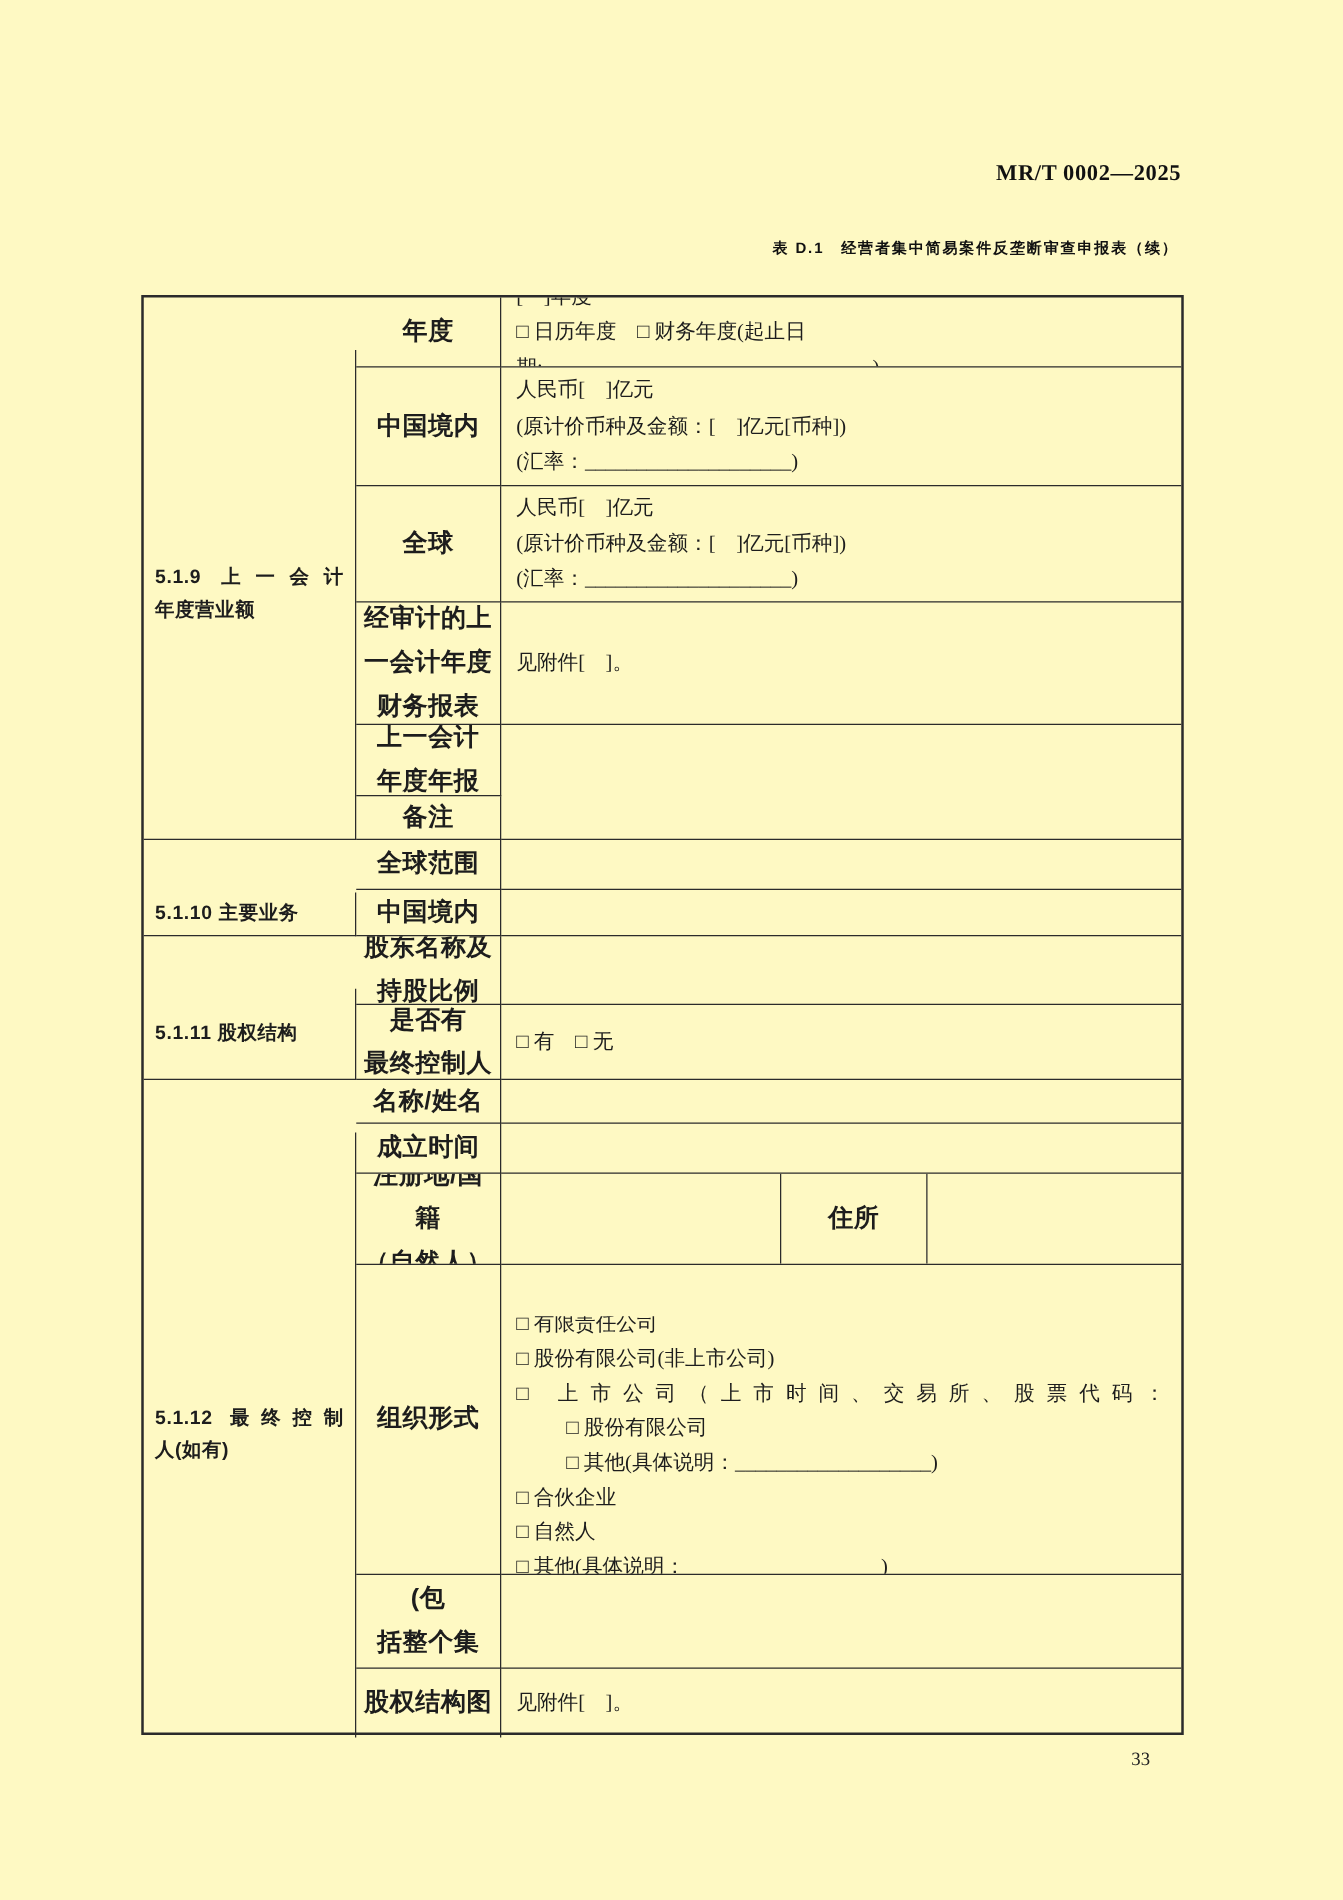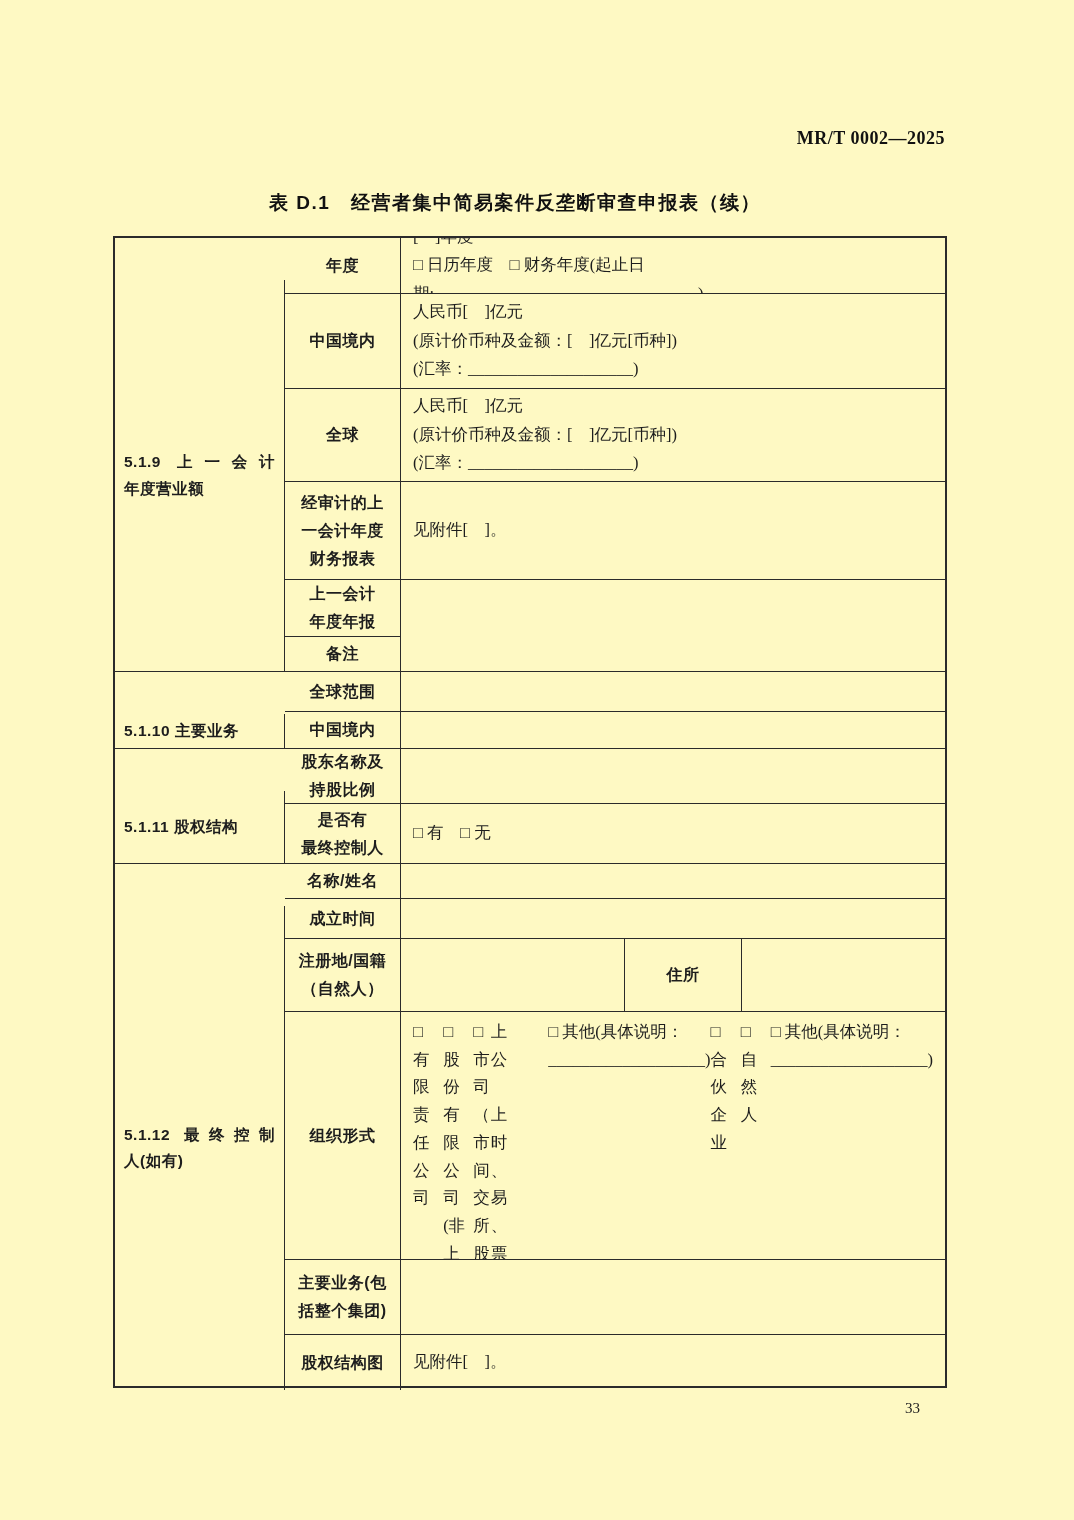--- a/index.html
+++ b/index.html
@@ -15,25 +15,25 @@
     position:absolute;
     top:128px;right:129px;
     font-family:"Liberation Serif", serif;
     font-weight:bold;
     font-size:18px;
     letter-spacing:0.5px;
     color:#111;
   }
   .table-title{
     position:absolute;
-    top:190px;left:98px;width:834px;
-    text-align:center;
+    top:190px;left:109px;width:834px;
+    text-align:right;
     font-family:"Liberation Sans", sans-serif;
     font-weight:bold;
-    font-size:19px;
+    font-size:12px;
     letter-spacing:1.5px;
     color:#111;
   }
   .form-table{
     position:absolute;
     left:113px;top:236px;
     width:834px;height:1152px;
     box-sizing:border-box;
     border:2px solid #2b2b2b;
     display:grid;
@@ -54,45 +54,45 @@
     font-family:"Liberation Sans", sans-serif;
     font-weight:bold;font-size:15.5px;line-height:1.7;
     letter-spacing:0.5px;
     margin-top:42px;
   }
   .jl{text-align:justify;text-align-last:justify;width:100%;}
   .lbl{
     display:flex;align-items:center;justify-content:center;
     text-align:center;
     font-family:"Liberation Sans", sans-serif;
-    font-weight:bold;font-size:16px;line-height:1.75;
+    font-weight:bold;font-size:20px;line-height:1.75;
     letter-spacing:0.5px;
     white-space:pre-line;
     padding:2px 4px;
   }
   .cnt{
     display:flex;align-items:center;
     padding:4px 12px;
     font-family:"Liberation Serif", serif;
     font-size:16.5px;line-height:1.72;
     white-space:pre-line;
   }
   .cnt-inner{width:100%;}
   .split{
     display:grid;
     grid-template-columns:224px 117px 1fr;
     padding:0;
   }
   .split > div{box-sizing:border-box;height:100%;}
   .split .sub{border-right:1px solid #2b2b2b;}
   .org{
-    display:flex;flex-direction:row;justify-content:center;
+    display:flex;flex-direction:column;justify-content:center;
     padding:6px 12px;
     font-family:"Liberation Serif", serif;
-    font-size:16.5px;line-height:1.68;
+    font-size:16.5px;line-height:1.68;margin-top:41px;
   }
   .org .line{width:100%;}
   .org .ind{padding-left:40px;box-sizing:border-box;}
   .org .jl{letter-spacing:1px;}
   .page-num{
     position:absolute;
     top:1400px;left:905px;
     font-family:"Liberation Serif", serif;
     font-size:15px;color:#222;
   }
@@ -200,20 +200,21 @@
       <div class="cnt">
         <div class="cnt-inner"></div>
       </div>
     </div>
 
     <div class="c lbl" style="grid-area:14/2/15/3">组织形式</div>
     <div class="c org nr" style="grid-area:14/3/15/4">
       <div class="line">□ 有限责任公司</div>
       <div class="line">□ 股份有限公司(非上市公司)</div>
       <div class="line jl">□ 上市公司（上市时间、交易所、股票代码：</div>
+      <div class="line ind">□ 股份有限公司</div>
       <div class="line ind">□ 其他(具体说明：___________________)</div>
       <div class="line">□ 合伙企业</div>
       <div class="line">□ 自然人</div>
       <div class="line">□ 其他(具体说明：___________________)</div>
     </div>
 
     <div class="c lbl" style="grid-area:15/2/16/3">主要业务(包
 括整个集团)</div>
     <div class="c cnt nr" style="grid-area:15/3/16/4">
       <div class="cnt-inner"></div>

